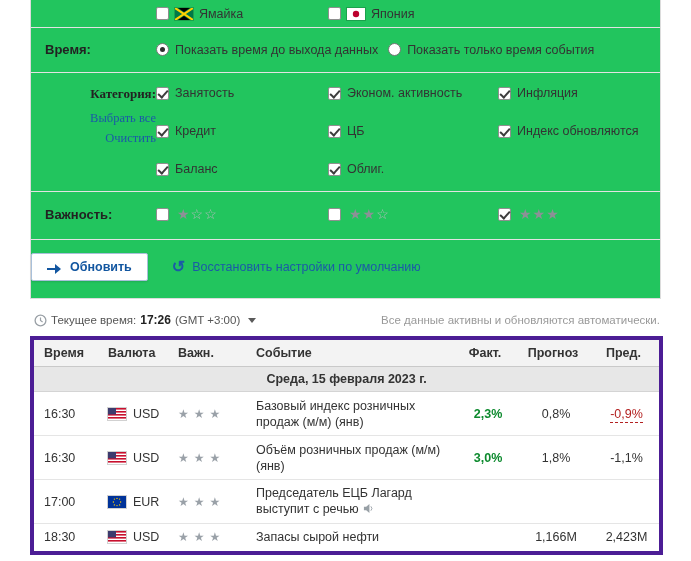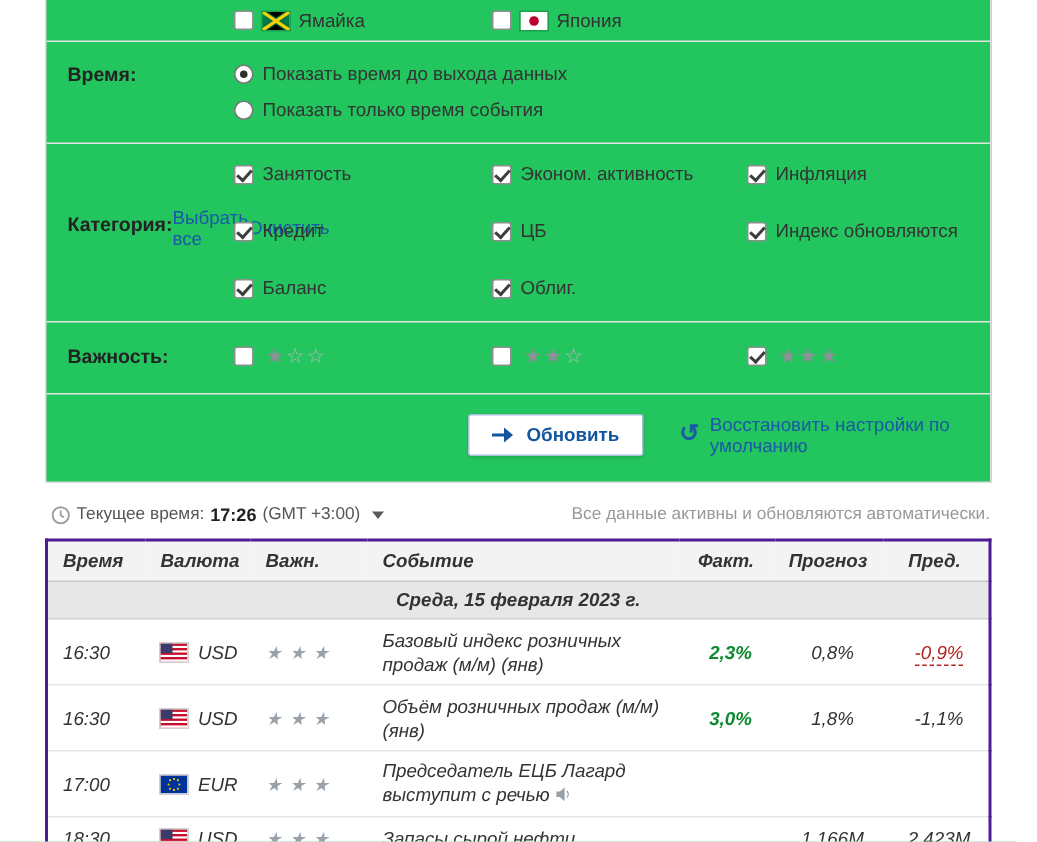--- a/index.html
+++ b/index.html
@@ -22,59 +22,59 @@
   .cb.checked::after { content: ""; position: absolute; left: 1px; top: 2px; width: 8px; height: 4px;
     border-left: 2px solid #3d3d3d; border-bottom: 2px solid #3d3d3d; transform: rotate(-48deg); }
   .radio { flex: 0 0 auto; width: 13px; height: 13px; border: 1px solid #767676; border-radius: 50%; background: #fff; position: relative; }
   .radio.selected::after { content: ""; position: absolute; left: 3px; top: 3px; width: 5px; height: 5px; border-radius: 50%; background: #2e2e2e; }
 
   .sec-countries { height: 27px; display: flex; align-items: center; padding-left: 125px; overflow: hidden; }
   .sec-countries .f-item { width: 172px; }
 
   .sec-time { display: flex; padding: 14px 0 15px; }
   .sec-label { width: 125px; flex: 0 0 auto; padding-left: 14px; font-weight: bold; font-size: 13px; color: #222; }
-  .options-col { display: flex; flex-direction: column; gap: 10px; }
+  .options-col { display: flex; flex-direction: row; gap: 10px; }
 
   .sec-category { display: flex; padding: 13px 0 15px; }
-  .left-col { width: 125px; flex: 0 0 auto; padding-left: 14px; display: flex; flex-direction: row; align-items: center; }
+  .left-col { width: 125px; flex: 0 0 auto; padding-left: 14px; display: flex; flex-direction: column; align-items: flex-end; font-family: Liberation Serif, serif; }
   .left-col .sec-label { width: auto; padding-left: 0; margin-bottom: 9px; }
   .link { color: #1b5aa7; font-size: 12.5px; text-decoration: none; cursor: pointer; margin-bottom: 5px; }
   .cat-grid { display: flex; }
   .cat-col { display: flex; flex-direction: column; gap: 24px; }
   .cat-col.c1 { width: 172px; }
   .cat-col.c2 { width: 170px; }
 
   .sec-importance { display: flex; padding: 15px 0 17px; align-items: flex-start; }
   .imp-grid { display: flex; }
   .imp-grid .f-item { width: 172px; }
   .imp-grid .f-item.w2 { width: 170px; }
   .stars { display: flex; align-items: center; line-height: 1; margin-left: 2px; }
   .st::before { content: "★"; }
   .st.empty::before { content: "☆"; }
   .st { font-size: 14px; color: #8c9196; margin-right: 1px; }
   .st.empty { color: #b4b9bd; }
 
   .sec-actions { display: flex; align-items: center; padding: 13px 0 17px; }
-  .refresh-btn { margin-left: 281px; display: inline-flex; align-items: center; gap: 9px;
+  .refresh-btn { display: inline-flex; align-items: flex-end; gap: 9px;
     background: #fff; border: 1px solid #a9c0da; border-radius: 2px; padding: 6px 15px;
     font-family: inherit; font-size: 12.5px; font-weight: bold; color: #1256a0; cursor: pointer;
     box-shadow: 0 1px 2px rgba(0,0,0,.12); }
   .restore-link { margin-left: 24px; display: inline-flex; align-items: center; gap: 7px;
     color: #1b5aa7; font-size: 12.5px; text-decoration: none; cursor: pointer; }
   .undo-icon { font-size: 16px; font-weight: bold; line-height: 1; color: #1b5aa7; }
 
   
   .statusbar { margin: 14px 0 9px; padding: 0 31px 0 34px; display: flex; justify-content: space-between; align-items: center; }
   .sb-left { display: flex; align-items: center; gap: 4px; font-size: 11.5px; color: #555; cursor: pointer; }
   .sb-left b { color: #222; font-size: 12px; }
   .caret { width: 0; height: 0; border-left: 4px solid transparent; border-right: 4px solid transparent; border-top: 5px solid #5a5a5a; margin-left: 4px; }
   .sb-right { font-size: 11.5px; color: #999; }
 
   
-  table.events { margin-left: 30px; width: 579px; border-collapse: collapse; border: 2px solid #4c1d95; table-layout: fixed; font-size: 12.5px; font-style: italic; }
+  table.events { margin-left: 30px; width: 579px; border-collapse: collapse; border: 4px solid #4c1d95; table-layout: fixed; font-size: 12.5px; }
   table.events th { background: #f3f3f3; border-bottom: 1px solid #c9c9c9; font-weight: bold; text-align: left;
     padding: 6px 6px 6px 10px; color: #333; font-size: 12.5px; }
   table.events th.th-num { text-align: center; padding-left: 4px; }
   table.events td { padding: 5px 6px 5px 10px; border-bottom: 1px solid #e5e5e5; vertical-align: middle; color: #333; }
   tr.date-row td { background: #e7e7e7; text-align: center; font-weight: bold; padding: 5px; border-bottom: 1px solid #d4d4d4; color: #333; }
   .td-num { text-align: center; padding-left: 4px; }
   .cur-cell { display: flex; align-items: center; gap: 7px; }
   .tstars { display: inline-flex; }
   .tstars .st { font-size: 12px; color: #9aa1a8; margin-right: 5px; }
   .ev-cell { line-height: 16px; }

